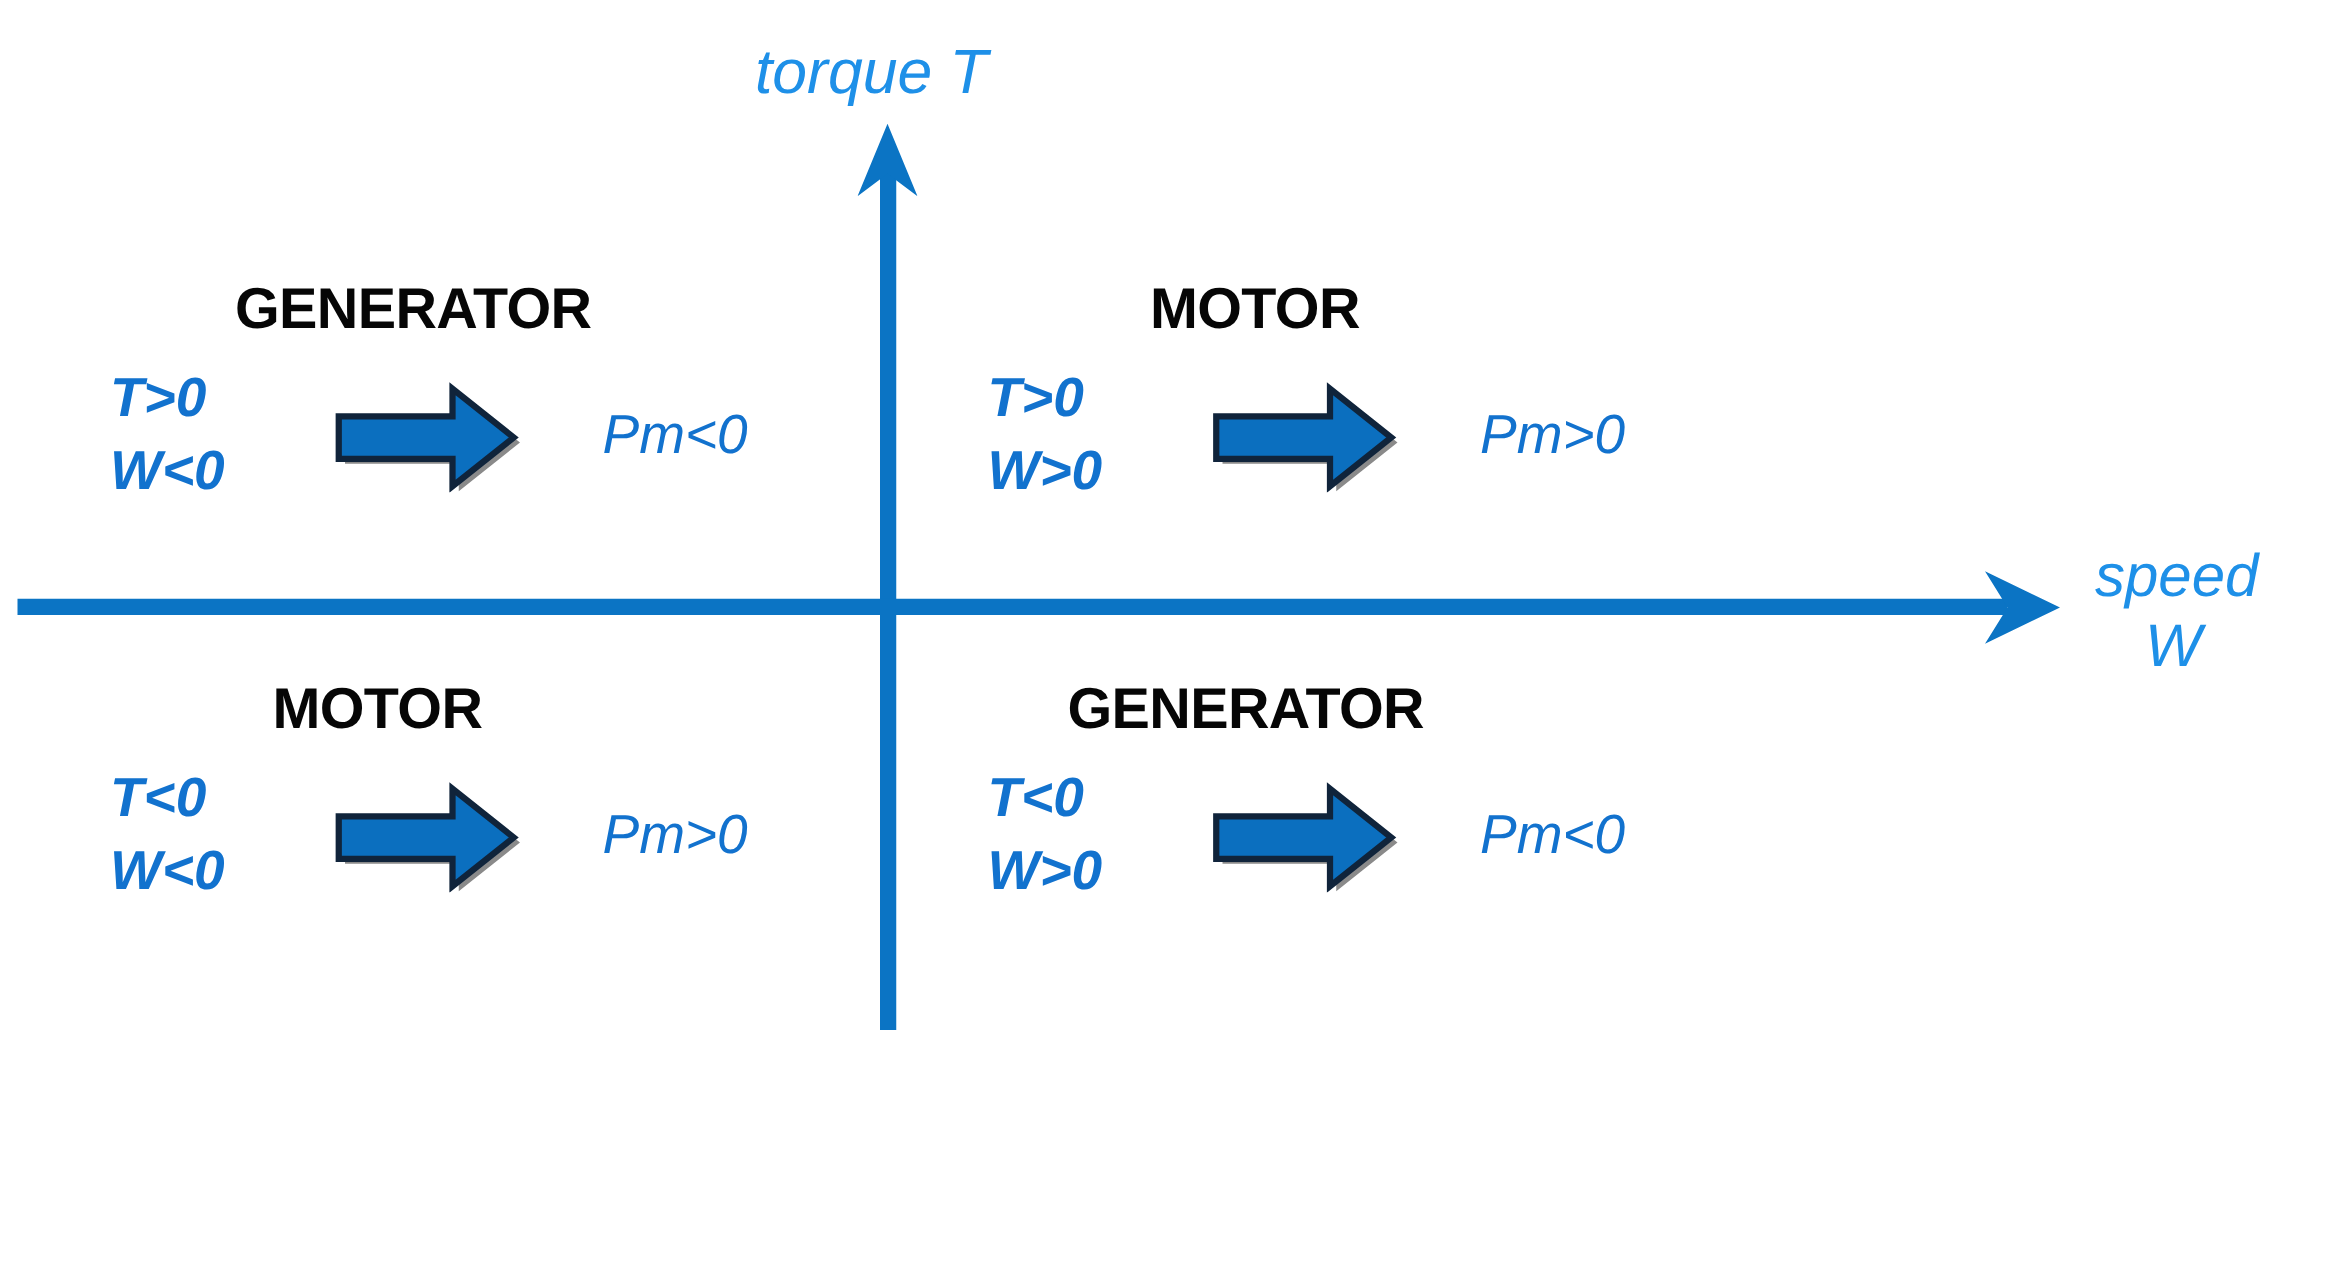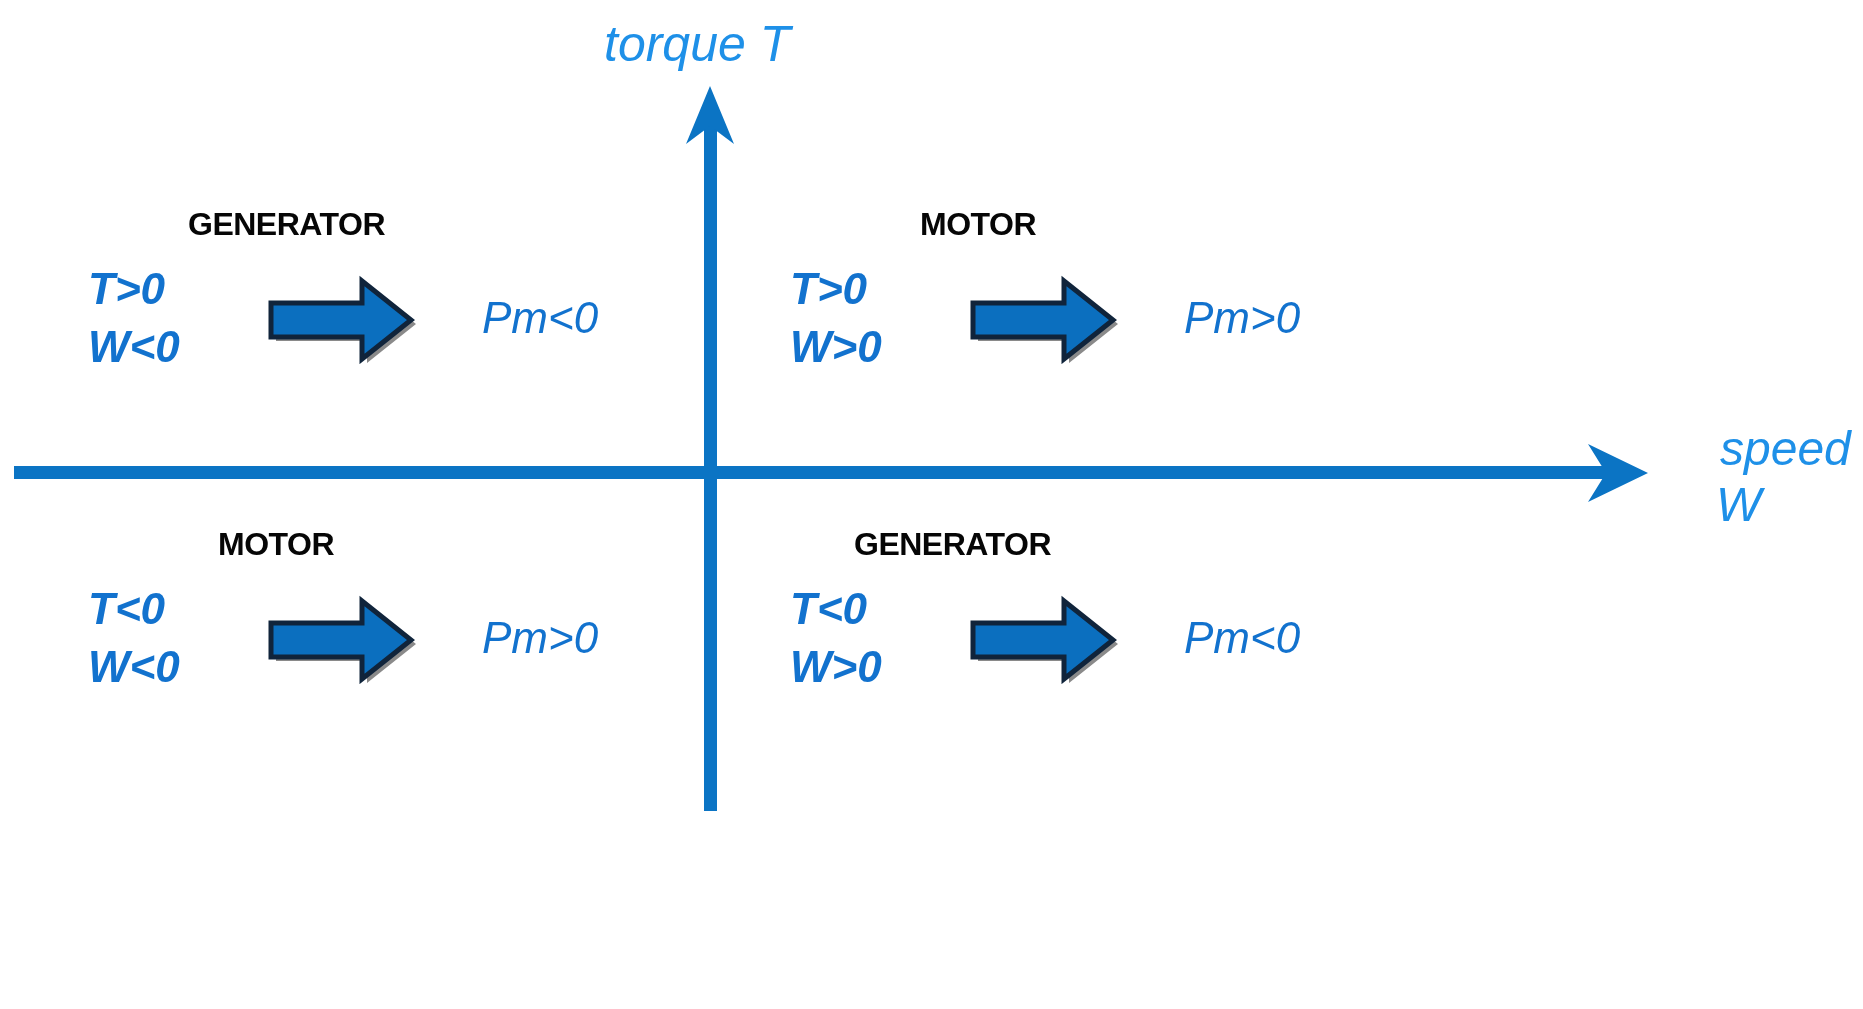--- a/index.html
+++ b/index.html
@@ -10,20 +10,21 @@
   body {
     font-family: "Liberation Sans", sans-serif;
   }
 
   #diagram {
     position: relative;
     width: 1863px;
     height: 811px;
     background: #ffffff;
     overflow: hidden;
+    margin-top: 13px;
   }
 
   
   .axis-v-line {
     position: absolute;
     left: 704px;
     top: 108px;
     width: 13px;
     height: 710px;
     background: #0B74C4;
@@ -59,21 +60,21 @@
     font-weight: 400;
     white-space: nowrap;
     line-height: 1.05;
   }
   .label-torque {
     left: 604px;
     top: 18px;
     font-size: 50px;
   }
   .label-speed {
-    left: 1720px;
+    left: 1676px;
     top: 424px;
     font-size: 48px;
     text-align: left;
   }
   .label-speed-w {
     left: 1716px;
     top: 480px;
     font-size: 48px;
   }
 
@@ -82,21 +83,21 @@
     position: absolute;
   }
   .q-top-left    { left: 40px;  top: 206px; width: 650px; height: 240px; }
   .q-top-right   { left: 742px; top: 206px; width: 650px; height: 240px; }
   .q-bottom-left { left: 40px;  top: 526px; width: 650px; height: 250px; }
   .q-bottom-right{ left: 742px; top: 526px; width: 650px; height: 250px; }
 
   .q-title {
     color: #060606;
     font-weight: bold;
-    font-size: 32px;
+    font-size: 46px;
     letter-spacing: -0.5px;
     text-align: center;
     white-space: nowrap;
     margin: 0;
   }
   .q-title.title-tl { padding-left: 28px;  text-align: left; margin-left: 120px; }
   .q-title.title-tr { text-align: left; margin-left: 178px; }
   .q-title.title-bl { text-align: left; margin-left: 178px; }
   .q-title.title-br { text-align: left; margin-left: 112px; }
 

